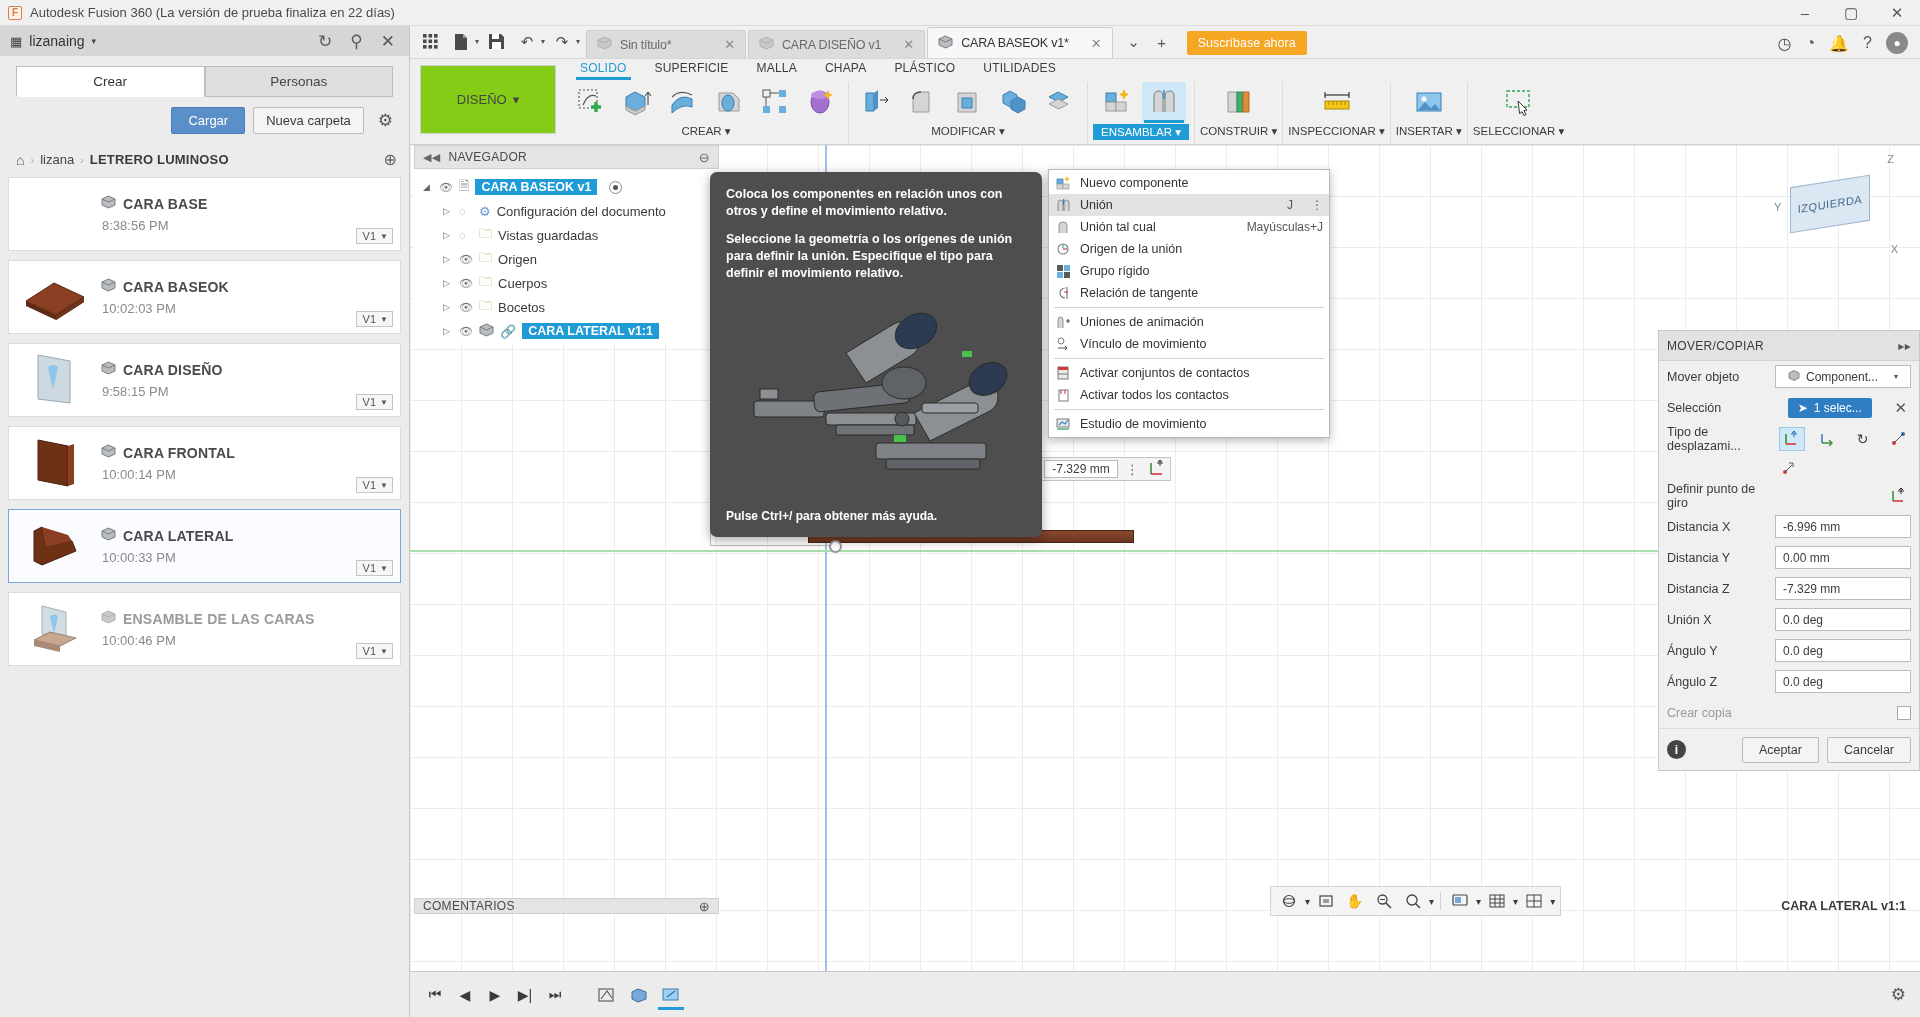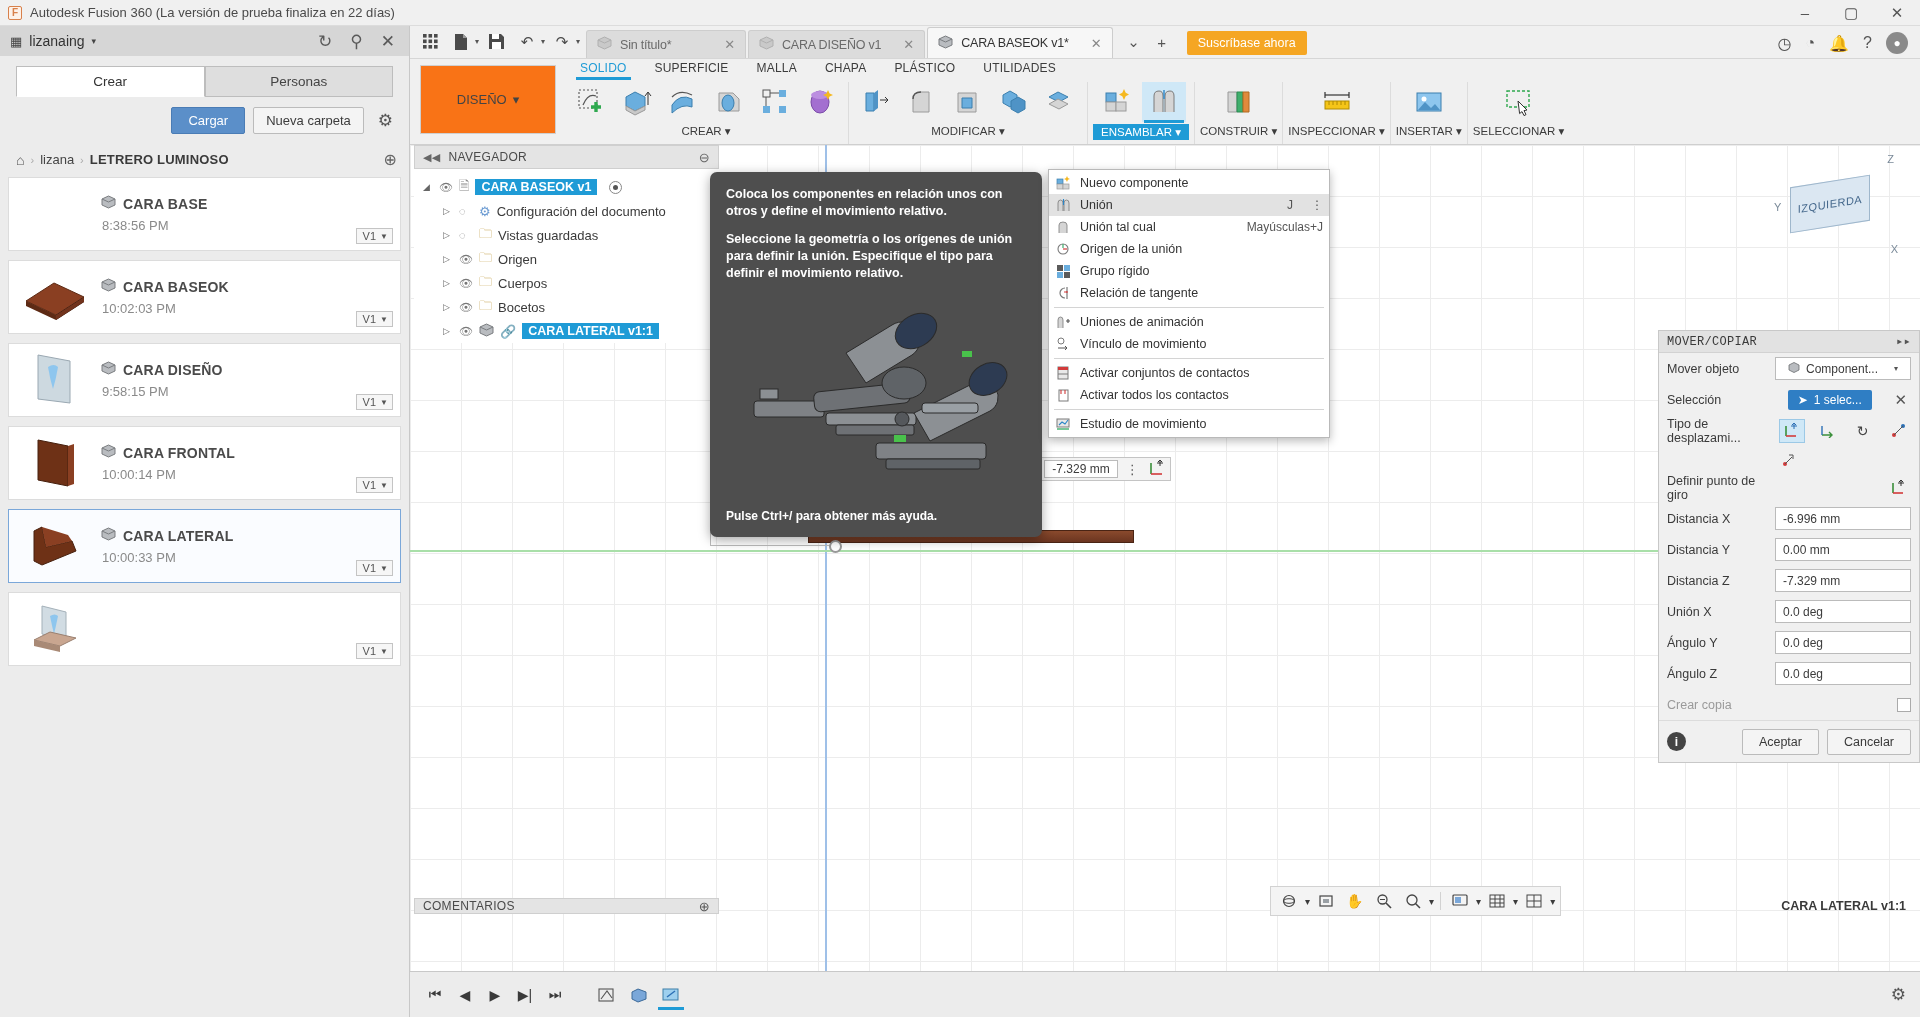--- a/index.html
+++ b/index.html
@@ -90,21 +90,21 @@
                color:#555; font-size:15px;}
   .subs { background:#f5a623; color:#fff; font-size:12.5px; padding:5px 11px; border-radius:2px;
           margin:0 8px 3px 8px; white-space:nowrap; }
   .rt-icons { display:flex; align-items:center; gap:14px; margin-left:auto; padding:0 12px 4px 0;}
   .rt-icons .ic { font-size:16px; color:#555; }
   .avatar { width:22px;height:22px;border-radius:50%;background:#8a8a8a; color:#fff;
             display:flex;align-items:center;justify-content:center;font-size:12px;}
 
   
   .ribbon { height:86px; background:#f0f0f0; border-bottom:1px solid #cfcfcf; display:flex; position:relative;}
-  .ws-sel { width:136px; margin:6px 8px 10px 10px; border:1px solid #cfcfcf; background:#f97316;
+  .ws-sel { width:136px; margin:6px 8px 10px 10px; border:1px solid #cfcfcf; background:#84cc16;
             display:flex; align-items:center; justify-content:center; font-size:13px; color:#444; gap:6px;}
   .rib-main { flex:1; display:flex; flex-direction:column; }
   .rib-tabs { display:flex; gap:0; padding-left:2px; height:20px; }
   .rib-tab { font-size:12px; color:#3c3c3c; padding:2px 14px 0 14px; position:relative; letter-spacing:.2px;}
   .rib-tab.active { color:#1f9bd6; }
   .rib-tab.active::after { content:""; position:absolute; left:10px; right:10px; bottom:-3px;
                            height:3px; background:#1f9bd6; }
   .rib-body { flex:1; display:flex; align-items:flex-start; padding-top:5px; }
   .rgroup { display:flex; flex-direction:column; align-items:center; position:relative;
             border-right:1px solid #dcdcdc; padding:0 5px; height:62px;}
@@ -180,22 +180,22 @@
 
   
   .dragw { position:absolute; left:528px; top:312px; display:flex; align-items:center;
            background:#f3f3f3; border:1px solid #c4c4c4; height:24px; }
   .dragw .fld { background:#fff; border:1px solid #bbb; font-size:12px; padding:1px 7px; margin:0 3px;}
   .dragw .dots{ padding:0 5px; color:#555; }
 
   
   .props { position:absolute; right:0; top:185px; width:262px; background:#f0f0f0;
            border:1px solid #c8c8c8; z-index:20; }
-  .props-hd { height:22px; background:#e2e2e2; display:flex; align-items:center; padding:0 8px;
-              font-size:12px; color:#3a3a3a; letter-spacing:.3px; border-bottom:1px solid #d2d2d2;font-family:Liberation Mono, monospace;}
+  .props-hd { height:30px; background:#e2e2e2; display:flex; align-items:center; padding:0 8px;
+              font-size:12px; color:#3a3a3a; letter-spacing:.3px; border-bottom:1px solid #d2d2d2;}
   .props-hd .exp { margin-left:auto; color:#555; font-size:12px; }
   .prow { display:flex; align-items:center; height:31px; padding:0 8px; gap:6px;justify-content:space-between;}
   .prow .lab { width:102px; font-size:12.5px; color:#3a3a3a; }
   .prow .lab.dim { color:#9a9a9a; }
   .prow .sel { flex:1; height:23px; background:#fff; border:1px solid #bbb; font-size:12px;
                display:flex; align-items:center; padding:0 12px; gap:6px; }
   .prow .sel .cv { margin-left:auto; font-size:8px; color:#555;}
   .prow .inp { flex:1; height:23px; background:#fff; border:1px solid #bbb; font-size:12px;
                display:flex; align-items:center; padding:0 7px; }
   .bluebtn { background:#2f7ec4; color:#fff; font-size:12px; padding:3px 10px; display:flex;
@@ -393,20 +393,30 @@
           </div>
         </div>
         <div class="dcard dim">
           <div class="thumb">
             <svg width="70" height="58" viewBox="0 0 70 58">
               <path d="M22 6 L46 12 L46 40 L22 34 Z" fill="#cdd9e0" stroke="#9aa8b2" opacity=".9"></path>
               <path d="M30 16 q5 -3 8 0 q-2 10 -4 18 q-2 -8 -4 -18z" fill="#8ec6ee"></path>
               <path d="M14 40 L40 46 L56 38 L30 32 Z" fill="#c9a690" stroke="#9a8070"></path>
               <path d="M14 40 L14 46 L40 52 L40 46 Z" fill="#a98a76"></path>
             </svg>
+          </div>
+          <div class="meta">
+            <div class="nm">
+              <span><svg width="15" height="14" viewBox="0 0 15 14">
+                  <path d="M1 4l6.5-3L14 4v6l-6.5 3L1 10z" fill="#c9c9c9" stroke="#b0b0b0" stroke-width="1"></path>
+                  <path d="M1 4l6.5 3L14 4" fill="none" stroke="#b0b0b0" stroke-width="1"></path>
+                </svg></span>
+              <span>ENSAMBLE DE LAS CARAS</span>
+            </div>
+            <div class="tm">10:00:46 PM</div>
           </div>
           <div class="vbadge">
             <span>V1</span>
             <span class="c">▼</span>
           </div>
         </div>
       </div>
   </div>
 
   <div class="main">

